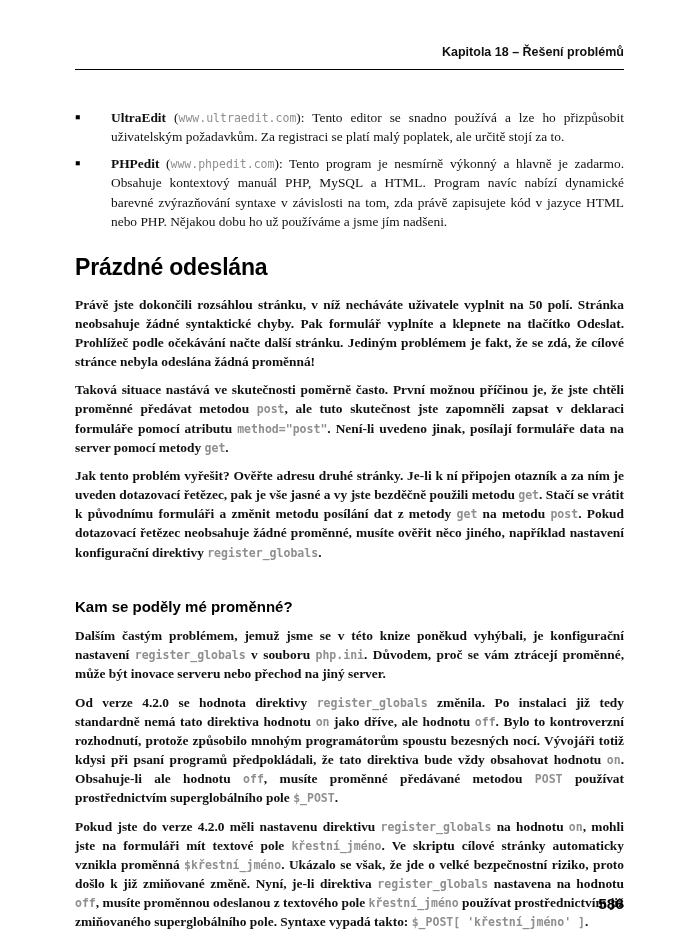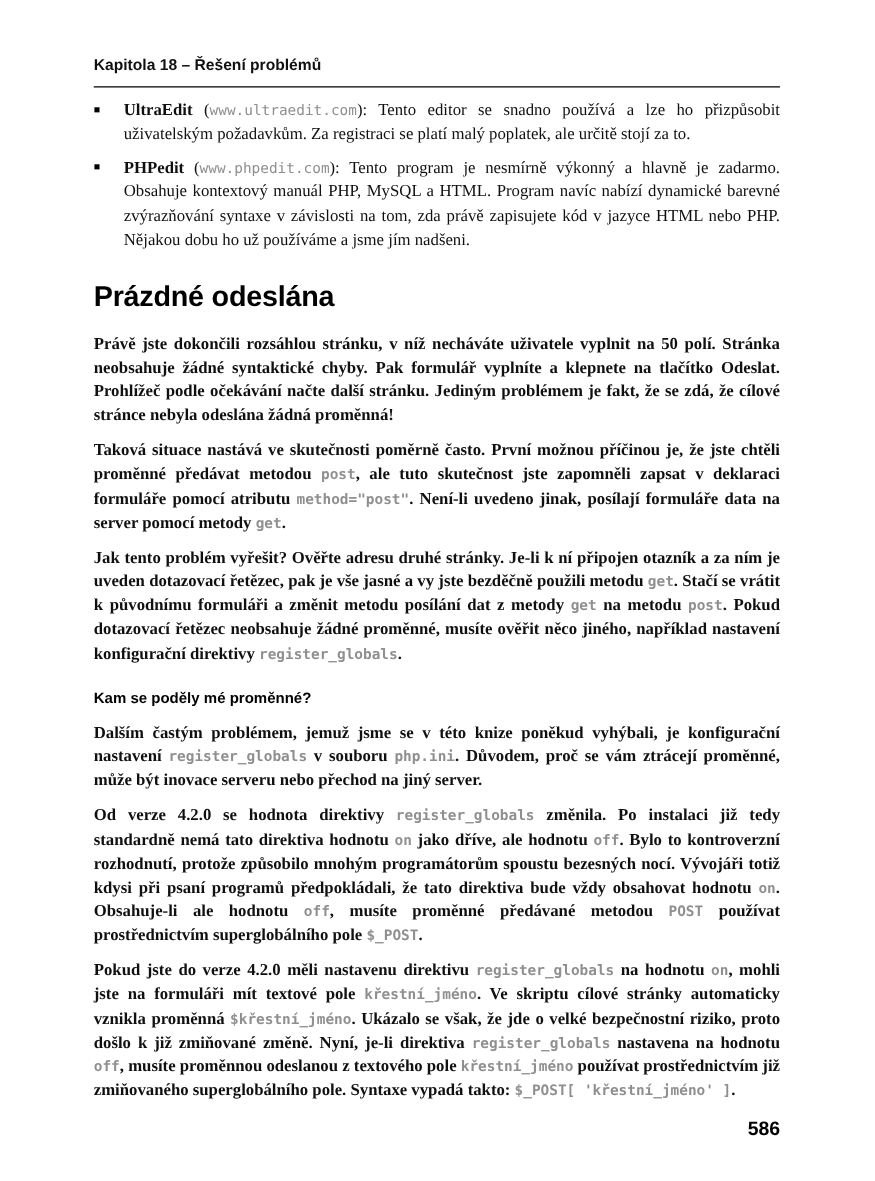--- a/index.html
+++ b/index.html
@@ -10,51 +10,52 @@
     position: relative;
     background: #ffffff;
     padding: 44px 76px 0 75px;
     font-family: "Liberation Serif", serif;
     font-size: 13.4px;
     line-height: 1.43;
     color: #101010;
     overflow: hidden;
   }
   .page-header {
+    text-align: right;
     font-family: "Liberation Sans", sans-serif;
     font-weight: bold;
     font-size: 12.5px;
     padding-bottom: 7px;
     border-bottom: 1.6px solid #000000;
-    margin-bottom: 8px;
+    margin-bottom: 38px;
   }
   .bullet-list { list-style: none; margin-bottom: 4px; }
   .bullet-item { display: flex; margin-bottom: 8px; }
   .bullet-marker {
     flex: 0 0 24px;
     width: 24px;
     font-size: 8.5px;
     line-height: 19px;
     color: #000000;
   }
-  .bullet-text { flex: 1; text-align: justify; }
+  .bullet-text { flex: 1; text-align: justify; margin-left: 12px; }
   p.body-para { text-align: justify; margin-bottom: 9px; font-weight: bold; }
   h1.section-h1 {
     font-family: "Liberation Sans", sans-serif;
     font-size: 23px;
     font-weight: bold;
     letter-spacing: -0.2px;
     margin: 20px 0 11px 0;
     color: #000000;
   }
   h2.section-h2 {
     font-family: "Liberation Sans", sans-serif;
-    font-size: 12px;
+    font-size: 15px;
     font-weight: bold;
-    margin: 18px 0 9px 0;
+    margin: 34px 0 9px 0;
     color: #000000;
   }
   .seg-plain { }
   .seg-bold { font-weight: bold; }
   .seg-code {
     font-family: "DejaVu Sans Mono", monospace;
     color: #8f8f8f;
     font-size: 0.86em;
   }
   .page-number {

